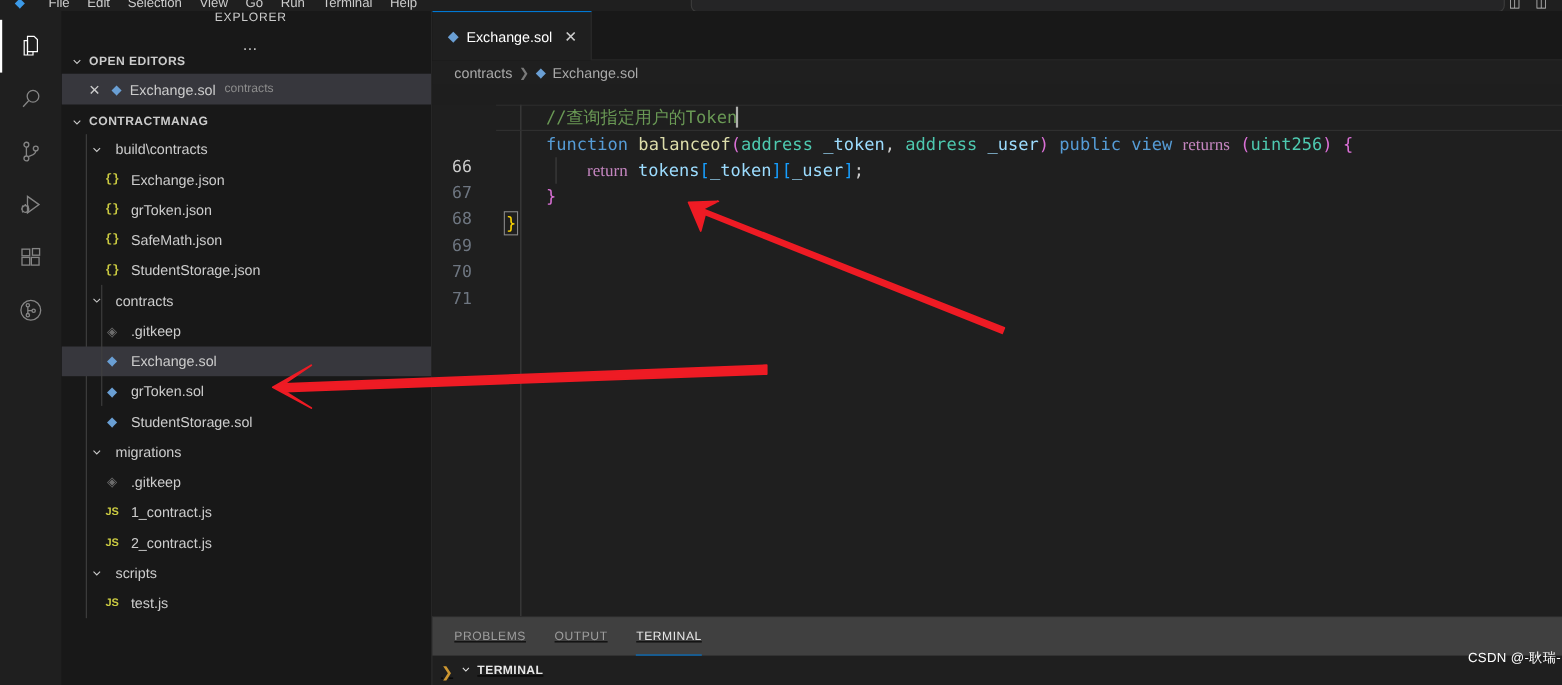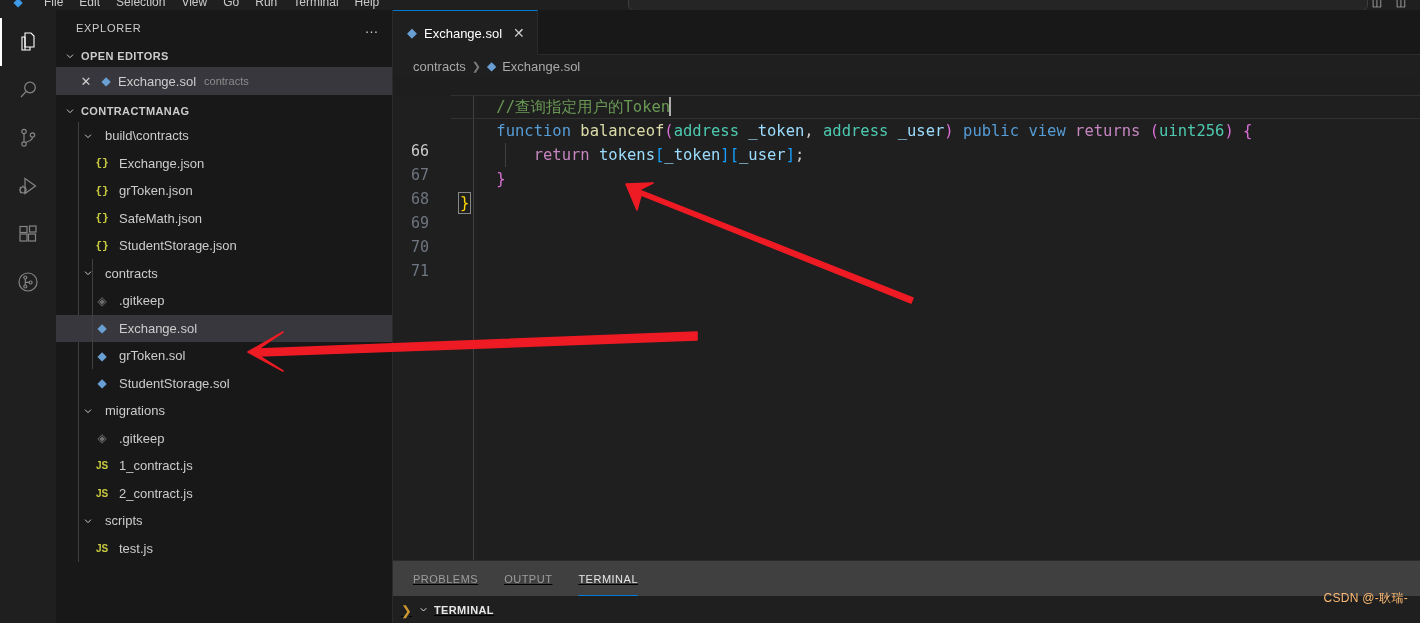--- a/index.html
+++ b/index.html
@@ -59,20 +59,21 @@
 
   
   .sidebar {
     position: absolute; top: 10px; left: 56px; width: 337px; height: 613px;
     background: #181818; overflow: hidden;
     border-right: 1px solid #2b2b2b;
   }
   .sb-title {
     height: 35px; display: flex; align-items: center; justify-content: space-between;
     padding: 0 12px 0 20px;
+    flex-direction: column;
   }
   .sb-title-text { color: #cccccc; font-size: 11px; letter-spacing: .7px; }
   .sb-title-actions { color: #cccccc; font-size: 14px; letter-spacing: 1.5px; line-height: 10px; }
 
   .section-header {
     height: 22px; display: flex; align-items: center; gap: 3px;
     padding-left: 6px; color: #cccccc; font-size: 11px; font-weight: bold; letter-spacing: .4px;
   }
   .twisty { width: 16px; height: 16px; display:inline-flex; align-items:center; justify-content:center; color:#cccccc; }
   .twisty svg { display:block; }
@@ -140,21 +141,21 @@
     color: #6e7681; font-size: 15px; margin-top: 44px;
   }
   .code-line.active .ln { color: #cccccc; }
   .code-text { padding-left: 16px; }
 
   .tok-comment { color: #6a9955; }
   .tok-kw      { color: #569cd6; }
   .tok-fn      { color: #dcdcaa; margin-top: 47px; }
   .tok-type    { color: #4ec9b0; }
   .tok-var     { color: #9cdcfe; }
-  .tok-ctrl    { color: #c586c0; }
+  .tok-ctrl    { color: #c586c0; font-family: Liberation Serif, serif; }
   .tok-punct   { color: #cccccc; }
   .tok-paren   { color: #da70d6; }
   .tok-brack   { color: #179fff; }
   .tok-brace   { color: #da70d6; }
   .tok-yellow  { color: #ffd700; }
 
   .cursor {
     display: inline-block; width: 2px; height: 19px; background: #aeafad;
     vertical-align: -4px; margin-left: -1px;
   }
@@ -184,22 +185,22 @@
   }
   .terminal-body { height: 28px; background: #1f1f1f; display: flex; align-items: center; gap: 6px; padding-left: 8px; }
   .term-chevron { color: #cd9731; font-size: 13px; }
   .term-label { color: #e7e7e7; font-size: 11px; font-weight: bold; letter-spacing: .4px; display: flex; align-items: center; gap: 5px; }
 
   
   .annots { position: absolute; inset: 0; pointer-events: none; }
 
   
   .watermark {
-    position: absolute; right: 12px; bottom: 16px;
-    color: #fdba74; font-size: 12px; letter-spacing: .3px; text-align: right;
+    position: absolute; right: 1px; bottom: 16px;
+    color: #ffffff; font-size: 12px; letter-spacing: .3px; text-align: right;
   }
 </style>
 </head>
 <body>
 
 <div class="app">
 
   <div class="titlebar">
     <div class="menu-row">
       <div class="menu-logo">◆</div>

